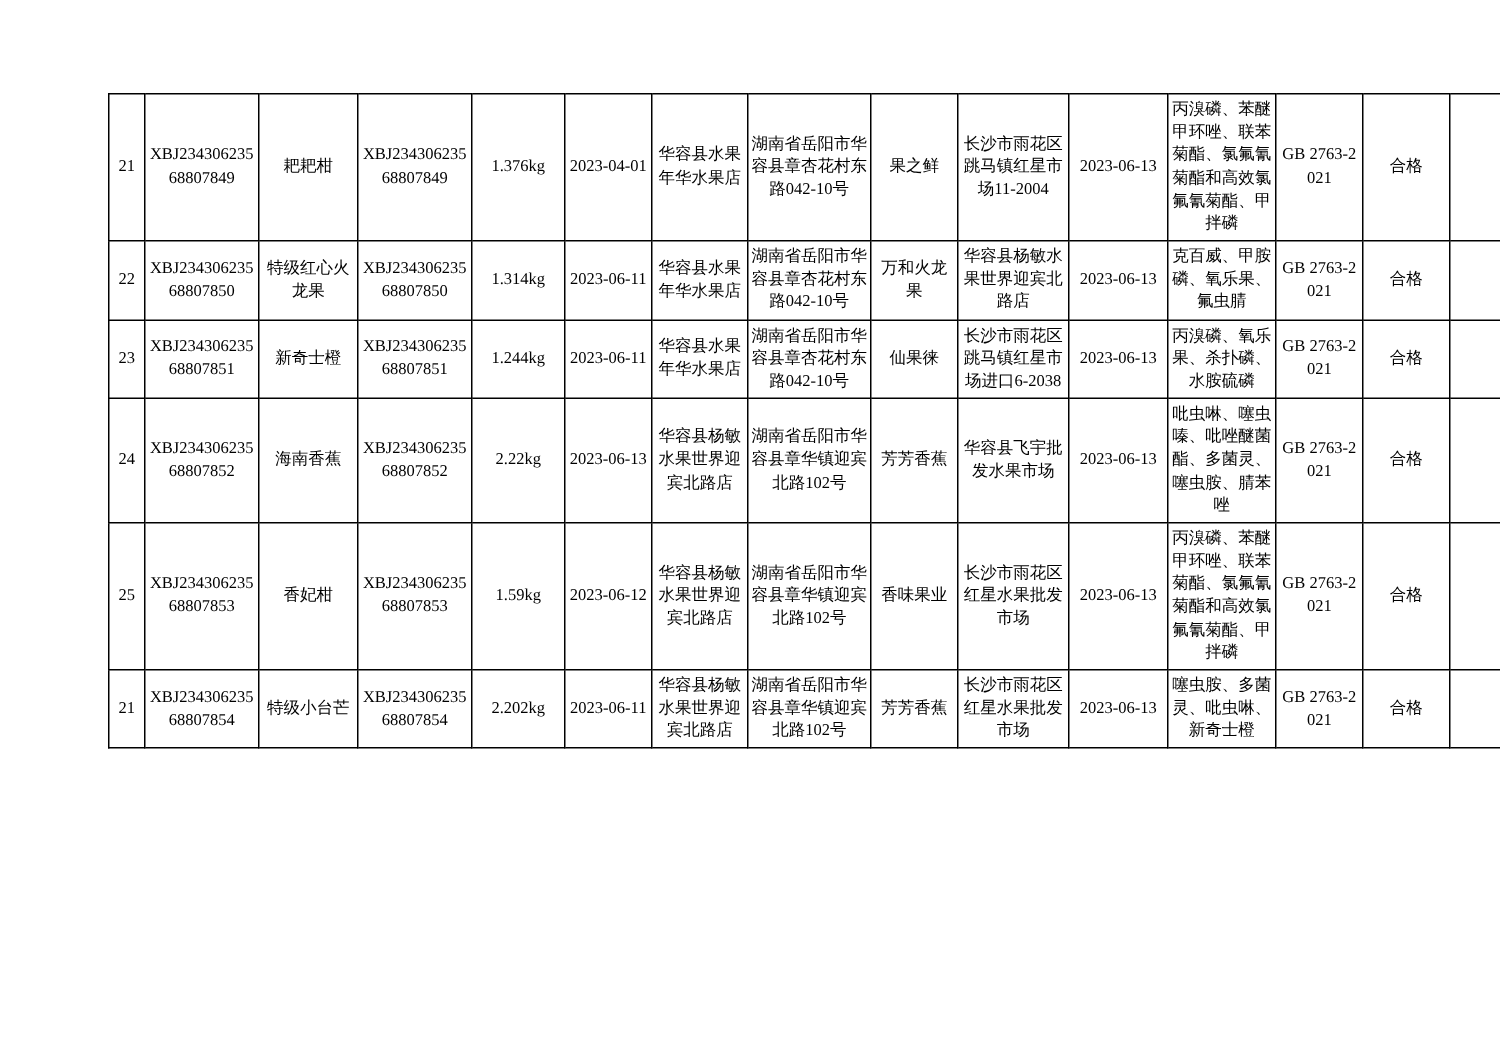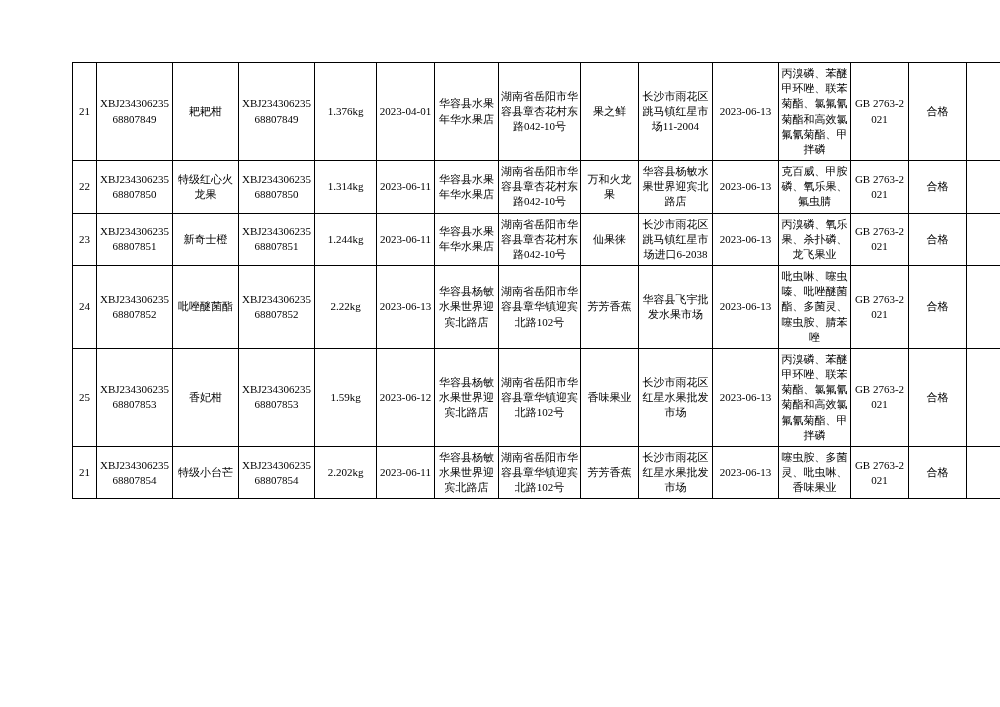--- a/index.html
+++ b/index.html
@@ -128,29 +128,29 @@
           <td class="narrow-text">XBJ23430623568807851</td>
           <td>新奇士橙</td>
           <td class="narrow-text">XBJ23430623568807851</td>
           <td>1.244kg</td>
           <td>2023-06-11</td>
           <td>华容县水果年华水果店</td>
           <td>湖南省岳阳市华容县章杏花村东路042-10号</td>
           <td>仙果徕</td>
           <td>长沙市雨花区跳马镇红星市场进口6-2038</td>
           <td>2023-06-13</td>
-          <td class="items">丙溴磷、氧乐果、杀扑磷、龙飞果业</td>
+          <td class="items">丙溴磷、氧乐果、杀扑磷、水胺硫磷</td>
           <td>GB 2763-2021</td>
           <td>合格</td>
           <td class="empty"></td>
         </tr>
         <tr>
           <td class="idx">24</td>
           <td class="narrow-text">XBJ23430623568807852</td>
-          <td>吡唑醚菌酯</td>
+          <td>海南香蕉</td>
           <td class="narrow-text">XBJ23430623568807852</td>
           <td>2.22kg</td>
           <td>2023-06-13</td>
           <td>华容县杨敏水果世界迎宾北路店</td>
           <td>湖南省岳阳市华容县章华镇迎宾北路102号</td>
           <td>芳芳香蕉</td>
           <td>华容县飞宇批发水果市场</td>
           <td>2023-06-13</td>
           <td class="items">吡虫啉、噻虫嗪、吡唑醚菌酯、多菌灵、噻虫胺、腈苯唑</td>
           <td>GB 2763-2021</td>
@@ -179,21 +179,21 @@
           <td class="narrow-text">XBJ23430623568807854</td>
           <td>特级小台芒</td>
           <td class="narrow-text">XBJ23430623568807854</td>
           <td>2.202kg</td>
           <td>2023-06-11</td>
           <td>华容县杨敏水果世界迎宾北路店</td>
           <td>湖南省岳阳市华容县章华镇迎宾北路102号</td>
           <td>芳芳香蕉</td>
           <td>长沙市雨花区红星水果批发市场</td>
           <td>2023-06-13</td>
-          <td class="items">噻虫胺、多菌灵、吡虫啉、香味果业</td>
+          <td class="items">噻虫胺、多菌灵、吡虫啉、新奇士橙</td>
           <td>GB 2763-2021</td>
           <td>合格</td>
           <td class="empty"></td>
         </tr>
       </tbody>
     </table>
   </div>
 </div>
 
 </body></html>

